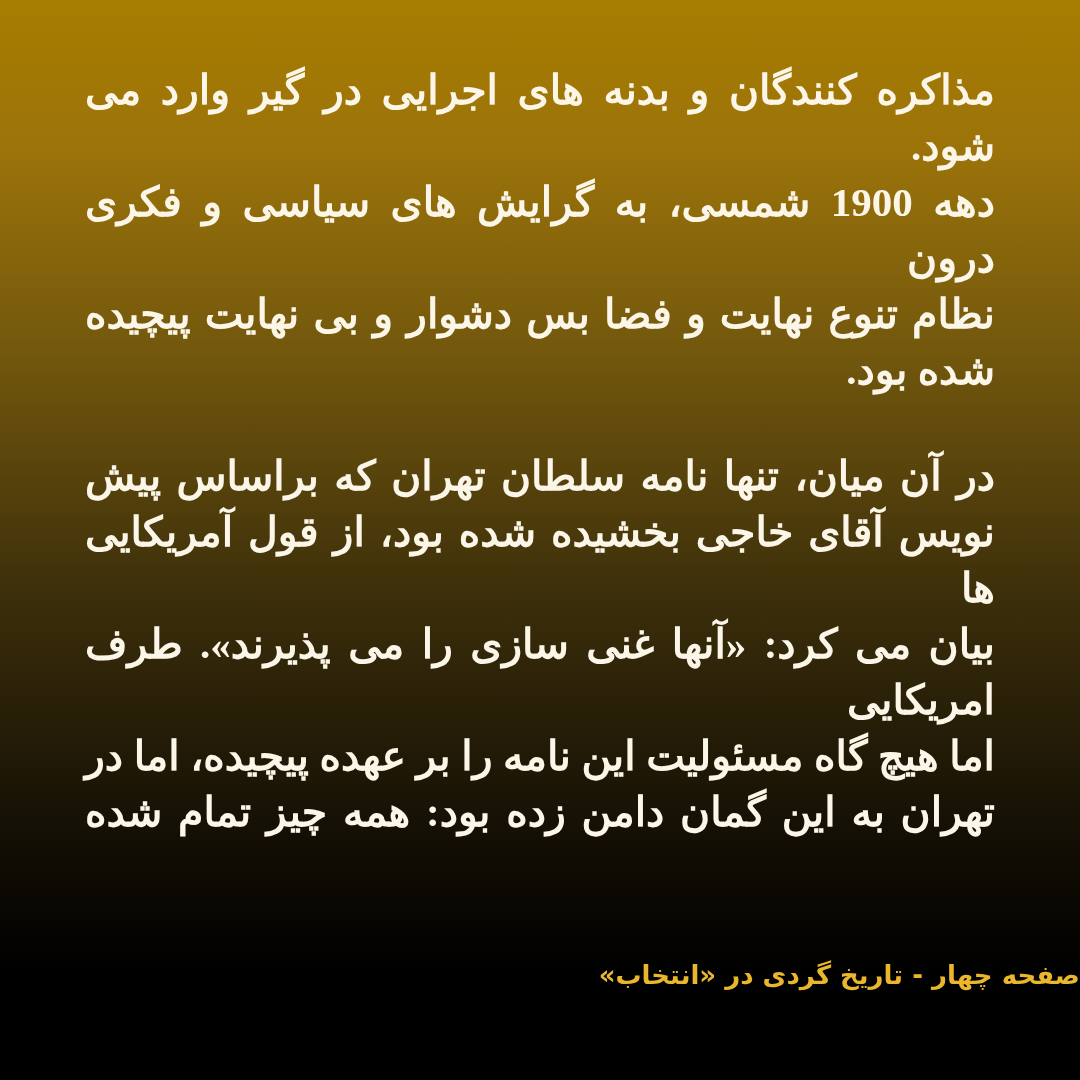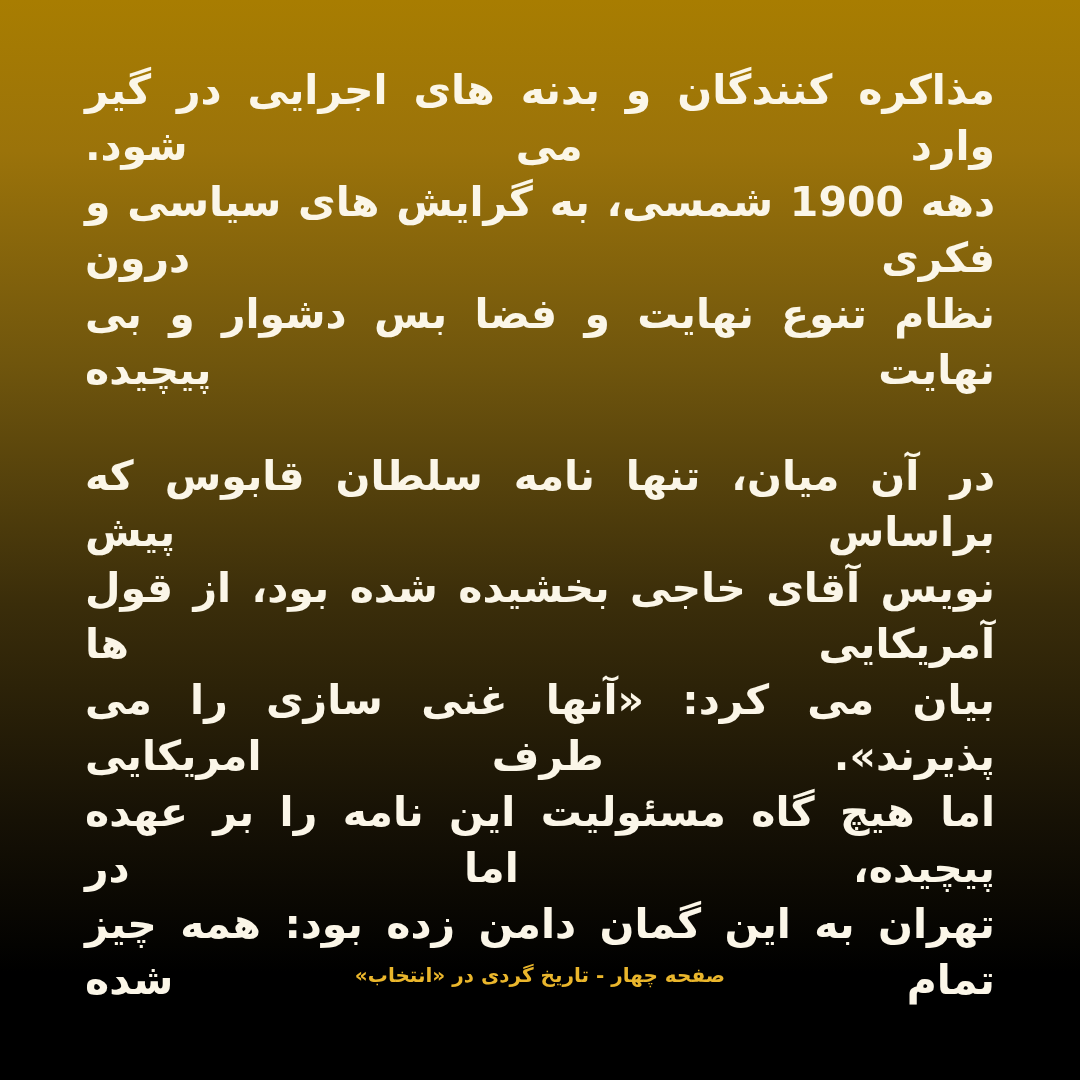--- a/index.html
+++ b/index.html
@@ -31,50 +31,52 @@
     font-weight: 700;
     line-height: 56px;
   }
   .para { margin: 0 0 50px 0; }
   .para:last-child { margin-bottom: 0; }
   .line {
     text-align: justify;
     text-align-last: justify;
     white-space: nowrap;
     white-space: normal;
+    font-family: Liberation Serif, serif;
   }
   .line.end {
     text-align-last: right;
   }
   .footer {
     position: absolute;
     left: 0;
     right: 0;
     bottom: 88px;
-    text-align: center;
+    text-align: right;
     direction: rtl;
     color: #eab62c;
-    font-size: 20px;
+    font-size: 26px;
     font-weight: 700;
     line-height: 34px;
   }
 </style>
 </head>
 <body>
 
 <main class="text-block">
 
   <section class="para">
     <div class="line">مذاکره کنندگان و بدنه های اجرایی در گیر وارد می شود.</div>
     <div class="line">دهه 1900 شمسی، به گرایش های سیاسی و فکری درون</div>
     <div class="line">نظام تنوع نهایت و فضا بس دشوار و بی نهایت پیچیده</div>
+    <div class="line end">شده بود.</div>
   </section>
 
   <section class="para">
-    <div class="line">در آن میان، تنها نامه سلطان قابوس که براساس پیش</div>
+    <div class="line">در آن میان، تنها نامه سلطان تهران که براساس پیش</div>
     <div class="line">نویس آقای خاجی بخشیده شده بود، از قول آمریکایی ها</div>
     <div class="line">بیان می کرد: «آنها غنی سازی را می پذیرند». طرف امریکایی</div>
     <div class="line">اما هیچ گاه مسئولیت این نامه را بر عهده پیچیده، اما در</div>
     <div class="line">تهران به این گمان دامن زده بود: همه چیز تمام شده</div>
 
   </section>
 
 </main>
 
 <footer class="footer">صفحه چهار - تاریخ گردی در «انتخاب»</footer>

